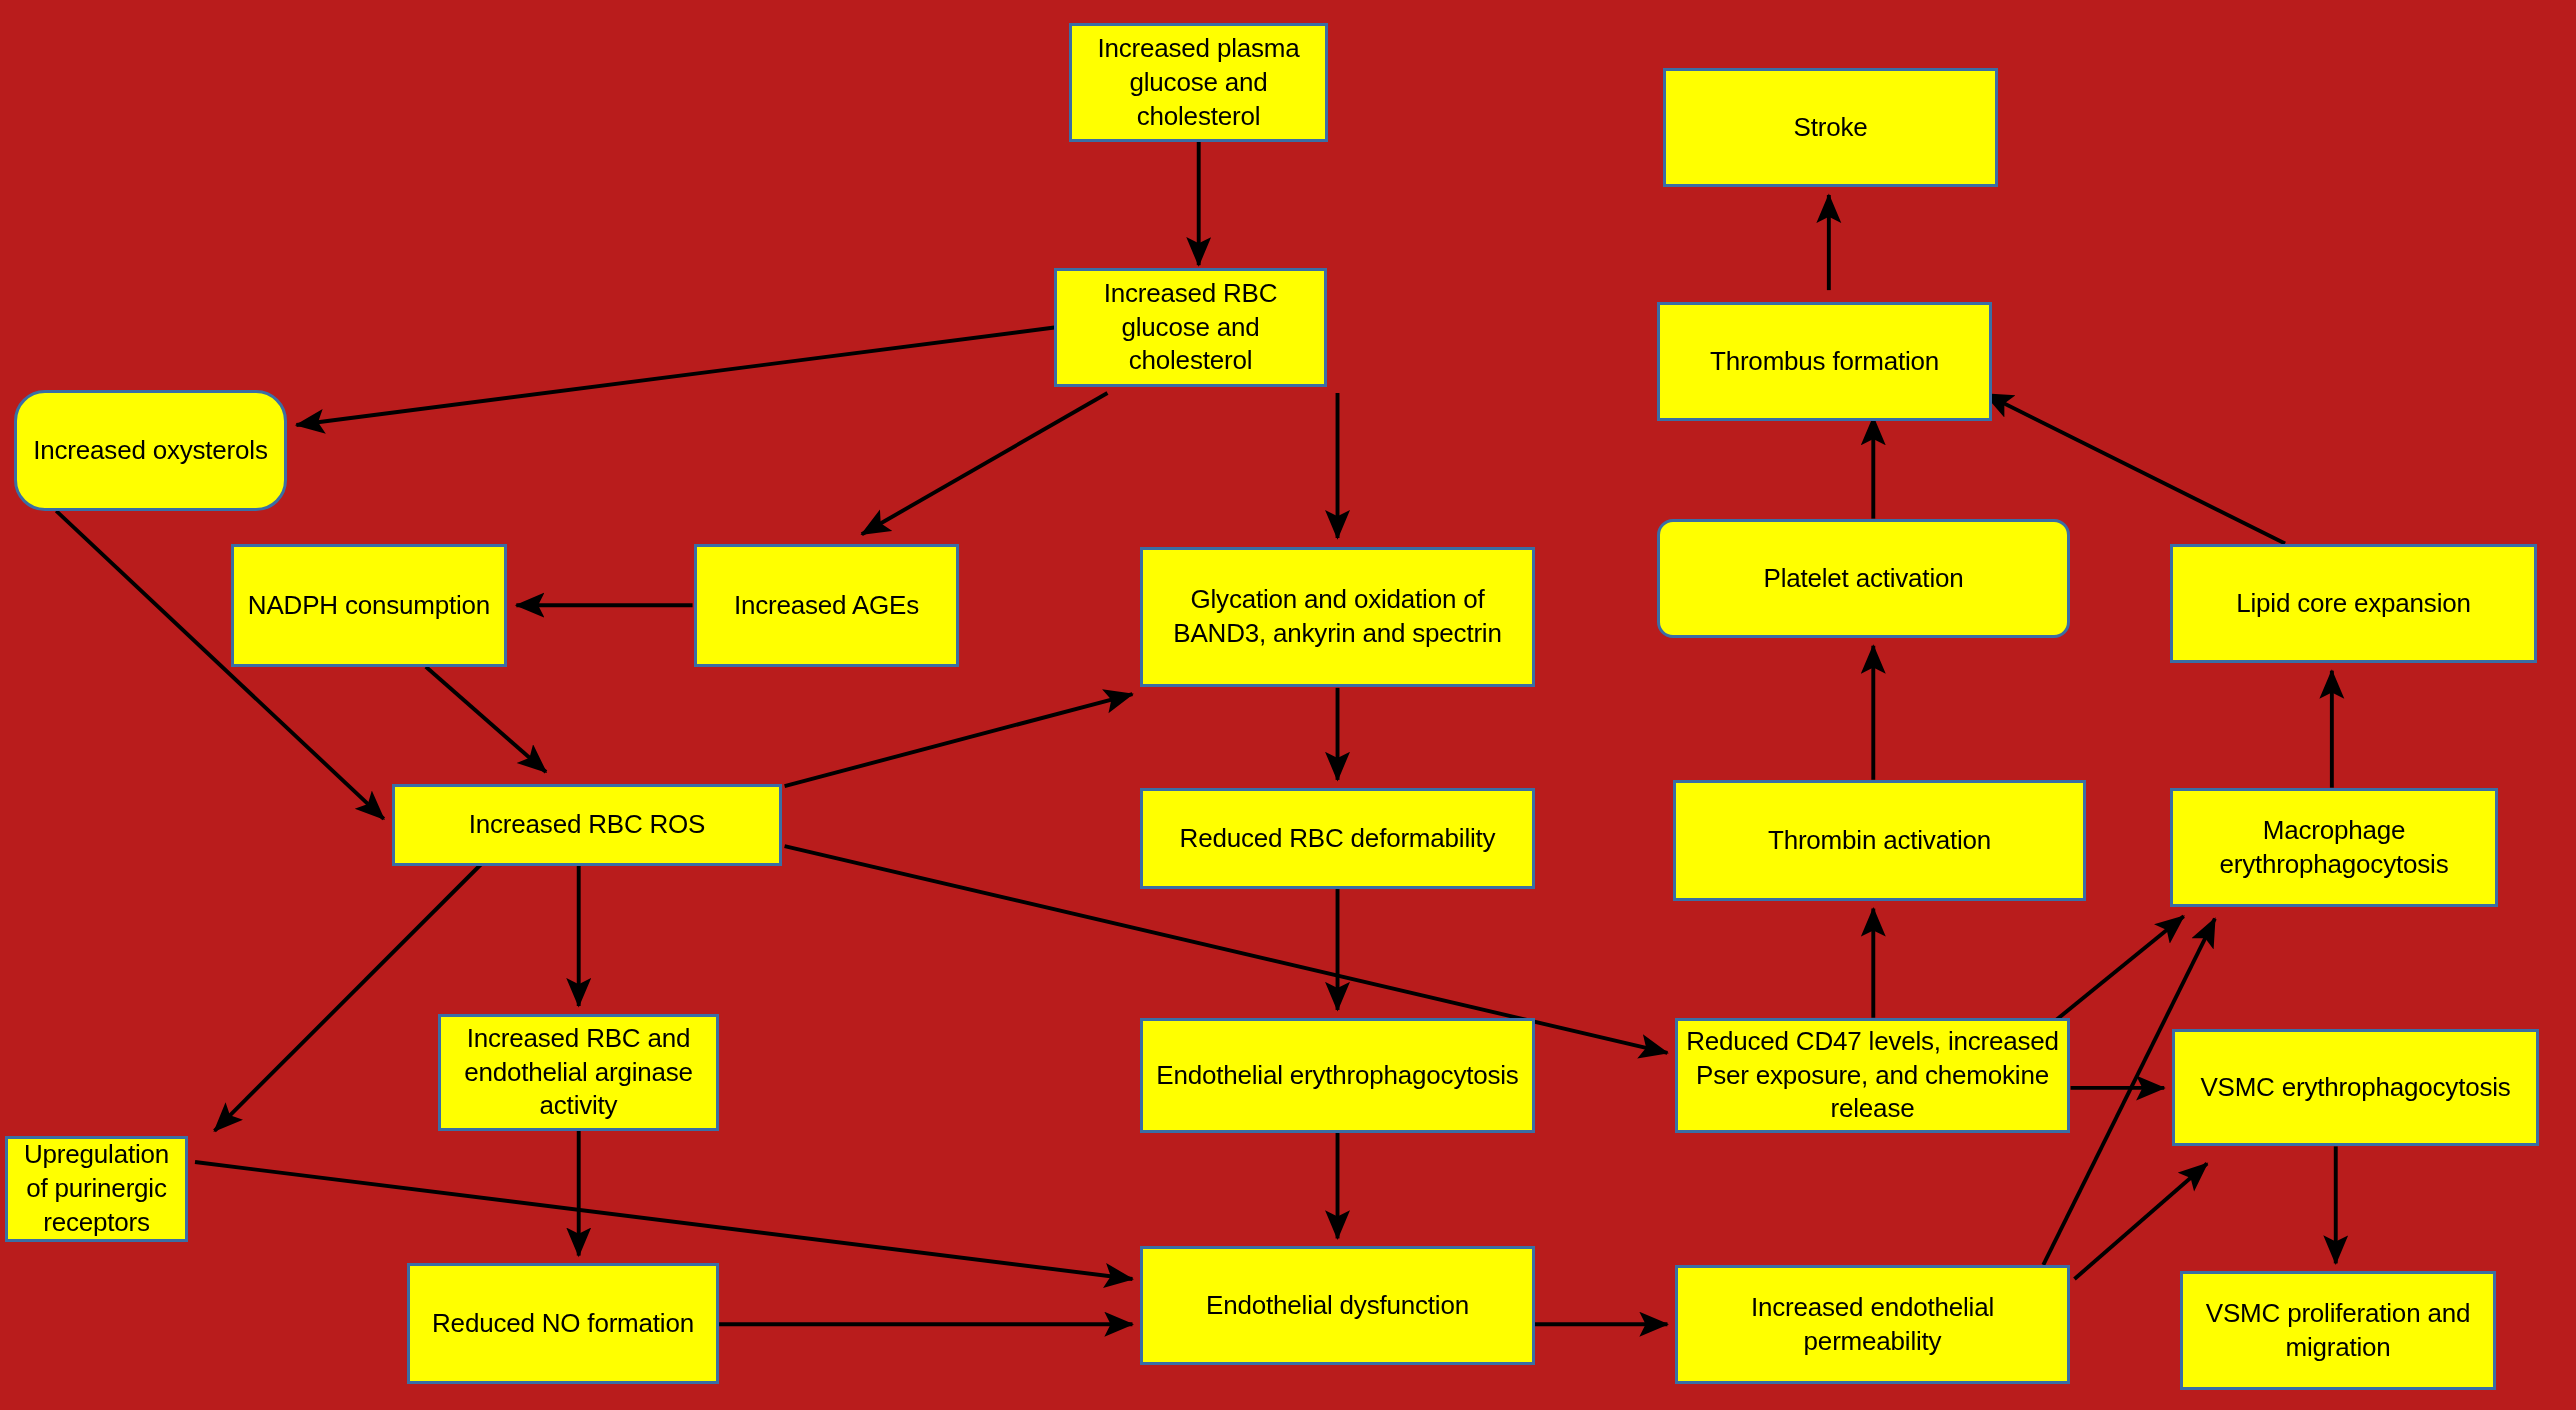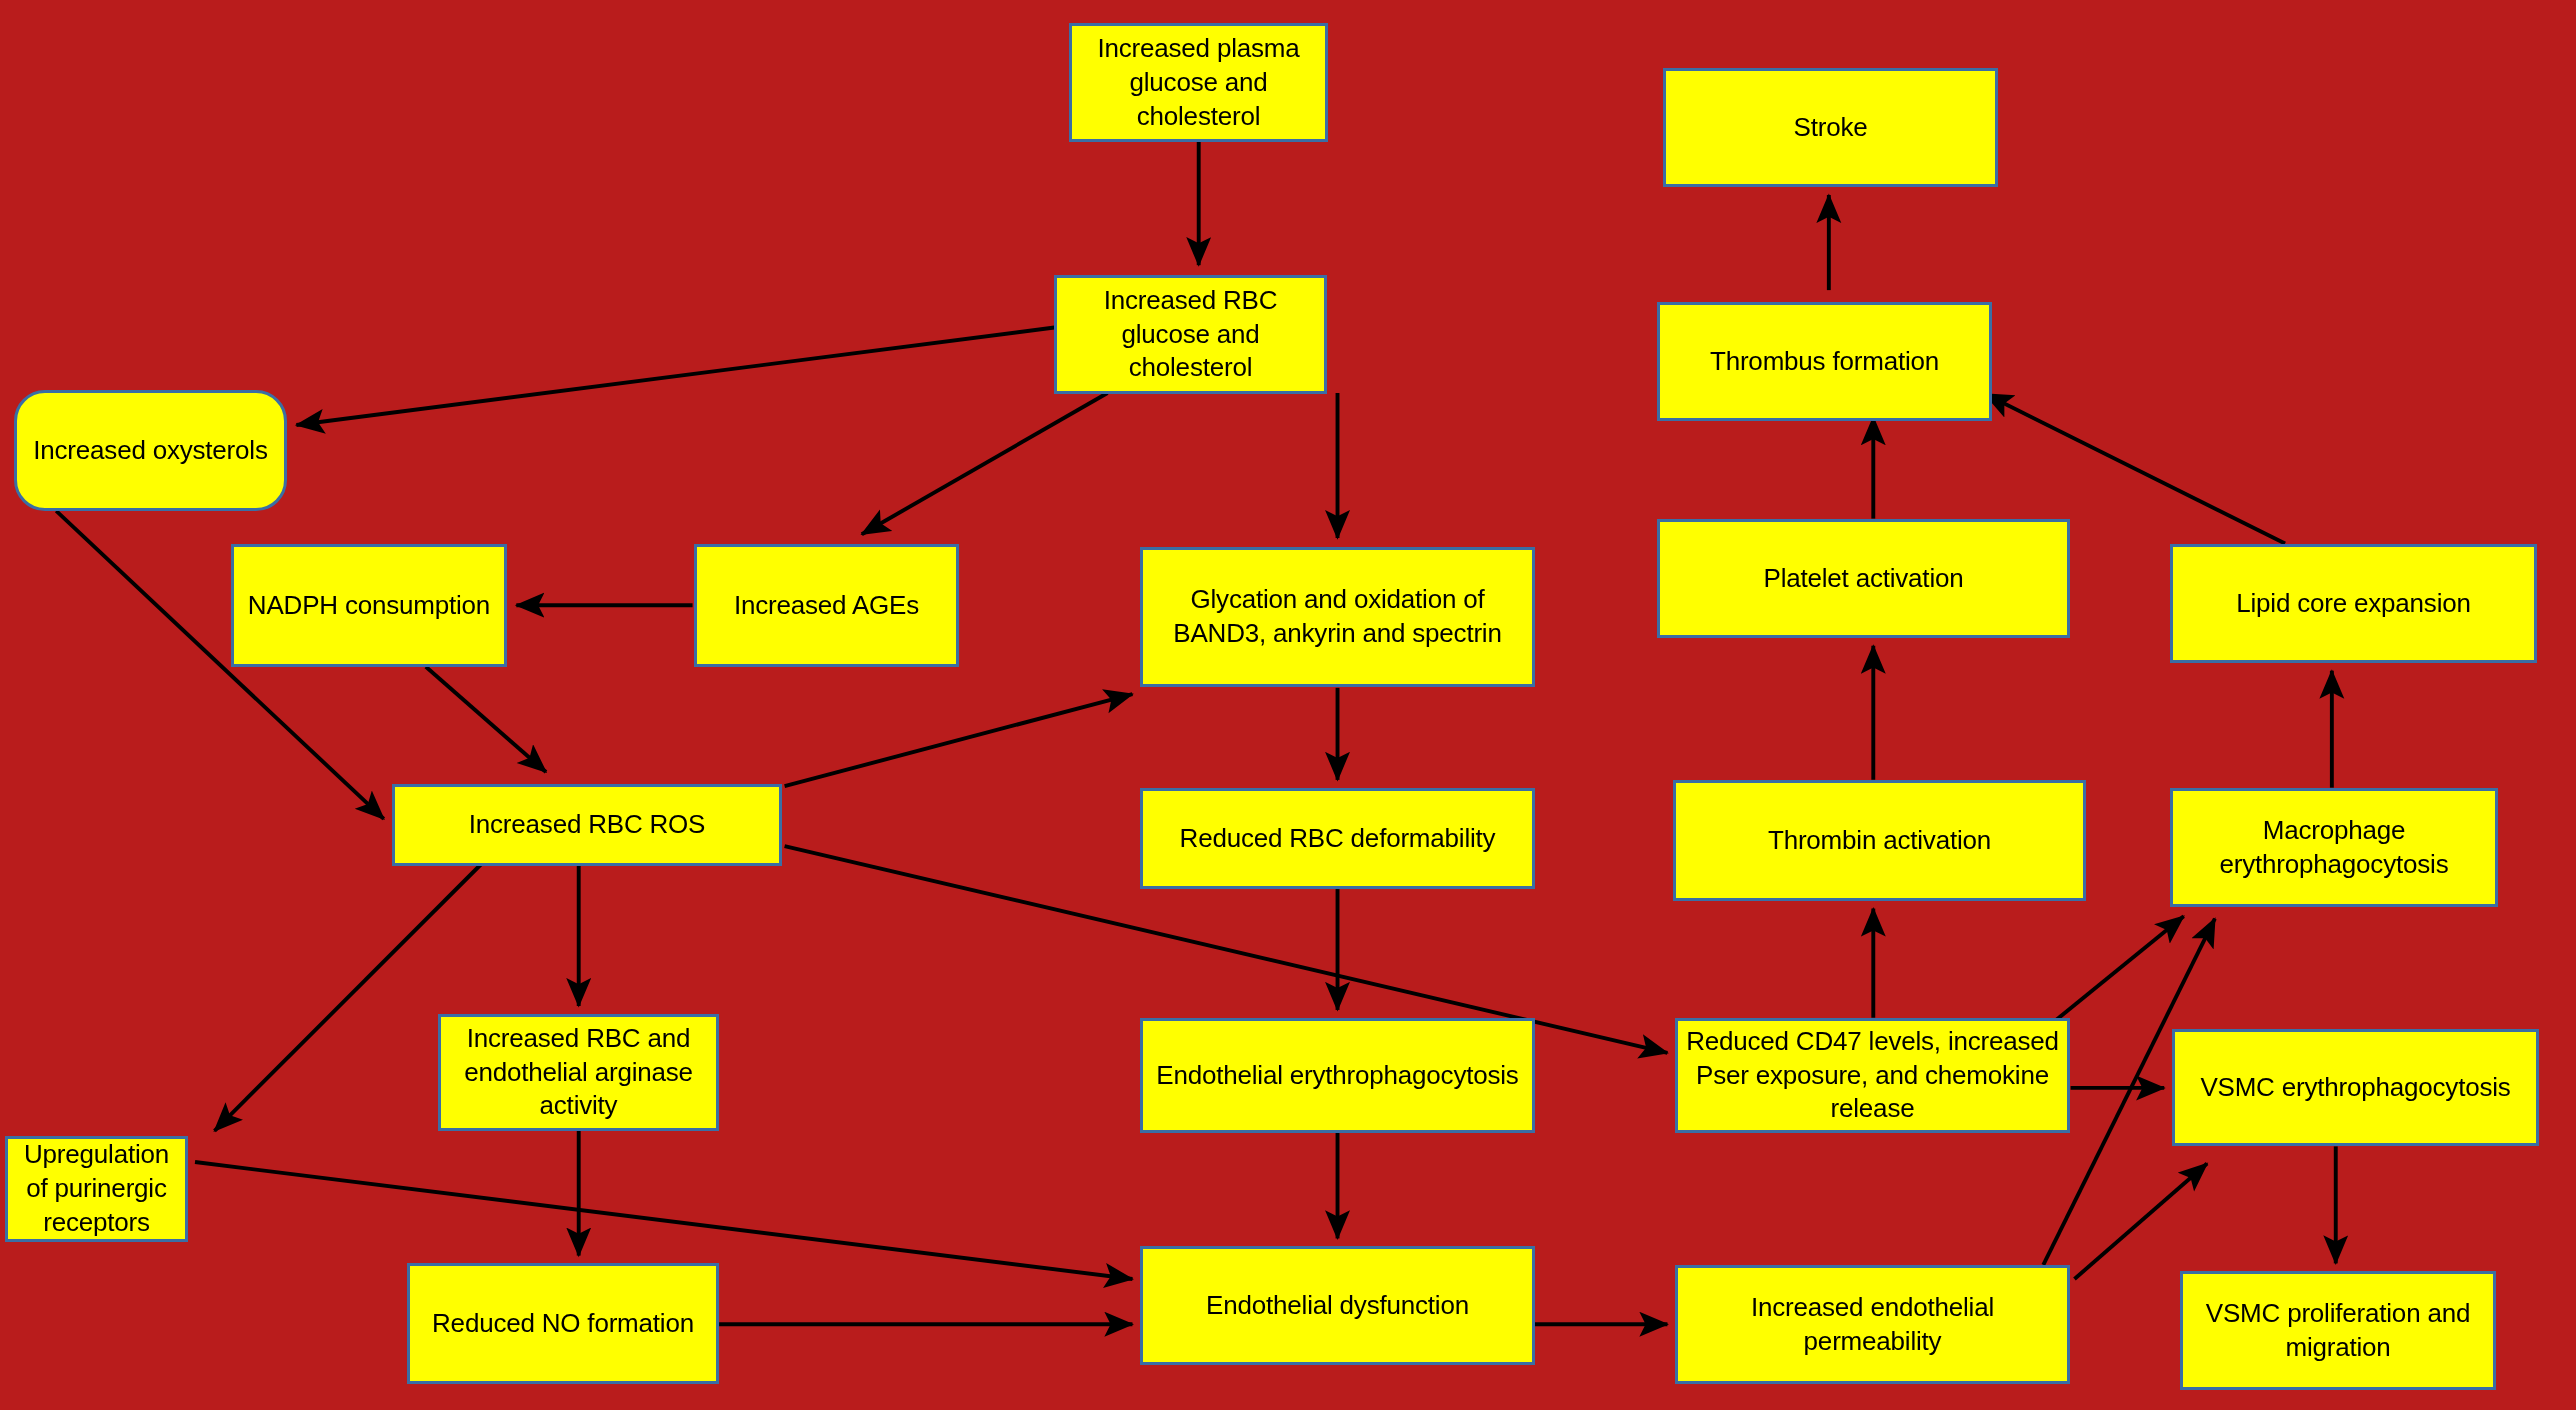--- a/index.html
+++ b/index.html
@@ -51,42 +51,42 @@
         <path d="M2655,1395 L2775,1395" marker-end="url(#ah)"></path>
         <path d="M2620,1622 L2840,1178" marker-end="url(#ah)"></path>
         <path d="M2660,1640 L2830,1492" marker-end="url(#ah)"></path>
         <path d="M2995,1470 L2995,1620" marker-end="url(#ah)"></path>
       </g>
   </svg>
   <div id="node-layer">
       <div class="node" style="left: 1069px; top: 23.4px; width: 259px; height: 119px;">
         <span>Increased plasma glucose and cholesterol</span>
       </div>
-      <div class="node" style="left: 1054px; top: 275px; width: 273px; height: 119px;">
+      <div class="node" style="left: 1054px; top: 268px; width: 273px; height: 119px;">
         <span>Increased RBC glucose and cholesterol</span>
       </div>
       <div class="node" style="left: 1663px; top: 68px; width: 335px; height: 119px;">
         <span>Stroke</span>
       </div>
       <div class="node" style="left: 1657px; top: 302px; width: 335px; height: 119px;">
         <span>Thrombus formation</span>
       </div>
       <div class="node" style="left: 14px; top: 390px; width: 273px; height: 121px; border-radius: 31px;">
         <span>Increased oxysterols</span>
       </div>
       <div class="node" style="left: 231px; top: 544px; width: 276px; height: 123px;">
         <span>NADPH consumption</span>
       </div>
       <div class="node" style="left: 694px; top: 544px; width: 265px; height: 123px;">
         <span>Increased AGEs</span>
       </div>
       <div class="node" style="left: 1140px; top: 547px; width: 395px; height: 140px;">
         <span>Glycation and oxidation of BAND3, ankyrin and spectrin</span>
       </div>
-      <div class="node" style="left: 1657px; top: 519px; width: 413px; height: 119px;">
+      <div class="node" style="left: 1657px; top: 519px; width: 413px; height: 119px; border-radius: 16px;">
         <span>Platelet activation</span>
       </div>
       <div class="node" style="left: 2170px; top: 544px; width: 367px; height: 119px;">
         <span>Lipid core expansion</span>
       </div>
       <div class="node" style="left: 392px; top: 784px; width: 390px; height: 82px;">
         <span>Increased RBC ROS</span>
       </div>
       <div class="node" style="left: 1140px; top: 788px; width: 395px; height: 101px;">
         <span>Reduced RBC deformability</span>

